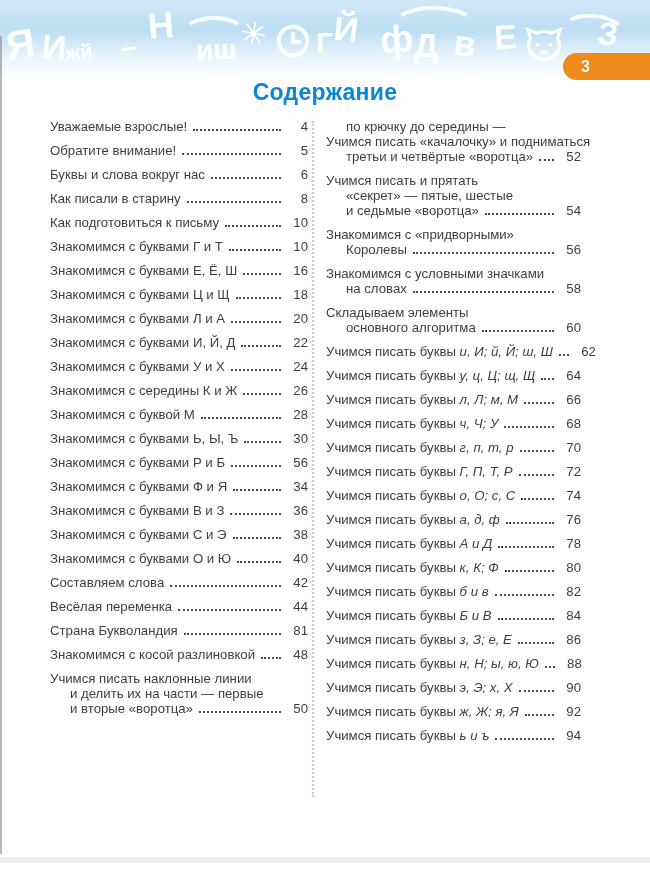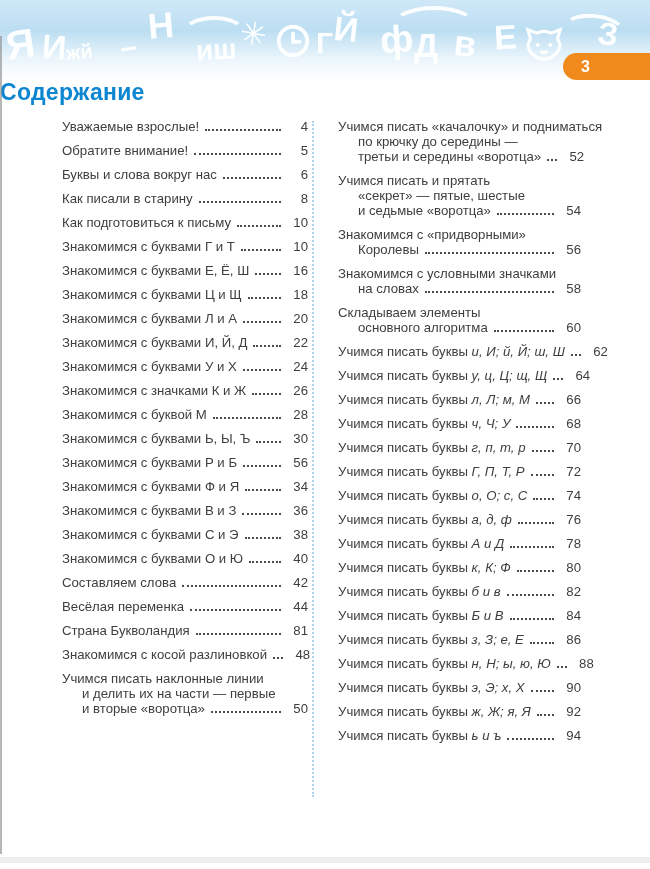--- a/index.html
+++ b/index.html
@@ -24,34 +24,34 @@
   .doodle-svg{position:absolute;}
   
   .page-badge{
     position:absolute;top:53px;right:0;width:87px;height:27px;
     background:#f08a1d;border-radius:14px 0 0 14px;
     display:flex;align-items:center;z-index:5;
   }
   .page-badge span{color:#ffffff;font-weight:bold;font-size:16px;padding-left:18px;}
   
   .title{
-    position:absolute;top:79px;left:0;width:650px;margin:0;
+    position:absolute;top:79px;left:0;width:650px;margin:0;text-align:center;
     font-size:23px;font-weight:bold;color:#0d86d1;letter-spacing:.3px;
   }
   
   .toc{position:absolute;top:119px;left:50px;display:flex;align-items:flex-start;}
   .col{color:#3e3e3e;font-size:13.2px;}
   .col-left{width:258px;}
   .col-right{width:255px;}
   .divider{
     width:0;height:676px;border-left:2px dotted #a9d6ec;margin:2px 12px 0 4px;
   }
   .entry{margin-bottom:9px;}
   .line{display:flex;align-items:baseline;line-height:15px;}
-  .line .txt{white-space:nowrap;margin-left:12px;}
+  .line .txt{white-space:nowrap;}
   .line.cont{padding-left:20px;}
   .leader{
     flex:1;min-width:10px;align-self:flex-end;
     border-bottom:2px dotted #4b4b4b;margin:0 3px 3px 6px;
   }
   .pg{min-width:24px;text-align:right;}
   i{font-style:italic;}
   
   .left-edge-line{
     position:absolute;left:0;top:36px;width:2px;height:818px;
@@ -182,21 +182,21 @@
         </div>
         <div class="entry">
           <div class="line">
             <span class="txt">Знакомимся с буквами У и Х</span>
             <span class="leader"></span>
             <span class="pg">24</span>
           </div>
         </div>
         <div class="entry">
           <div class="line">
-            <span class="txt">Знакомимся с значками К и Ж</span>
+            <span class="txt">Знакомимся с середины К и Ж</span>
             <span class="leader"></span>
             <span class="pg">26</span>
           </div>
         </div>
         <div class="entry">
           <div class="line">
             <span class="txt">Знакомимся с буквой М</span>
             <span class="leader"></span>
             <span class="pg">28</span>
           </div>
@@ -281,28 +281,28 @@
           <div class="line cont">
             <span class="txt">и вторые «воротца»</span>
             <span class="leader"></span>
             <span class="pg">50</span>
           </div>
         </div>
       </div>
     <div class="divider"></div>
     <div class="col col-right" id="col-right">
         <div class="entry">
+          <div class="line cont">
+            <span class="txt">по крючку до середины —</span>
+          </div>
           <div class="line">
             <span class="txt">Учимся писать «качалочку» и подниматься</span>
           </div>
           <div class="line cont">
-            <span class="txt">по крючку до середины —</span>
-          </div>
-          <div class="line cont">
-            <span class="txt">третьи и середины «воротца»</span>
+            <span class="txt">третьи и четвёртые «воротца»</span>
             <span class="leader"></span>
             <span class="pg">52</span>
           </div>
         </div>
         <div class="entry">
           <div class="line">
             <span class="txt">Учимся писать и прятать</span>
           </div>
           <div class="line cont">
             <span class="txt">«секрет» — пятые, шестые</span>

